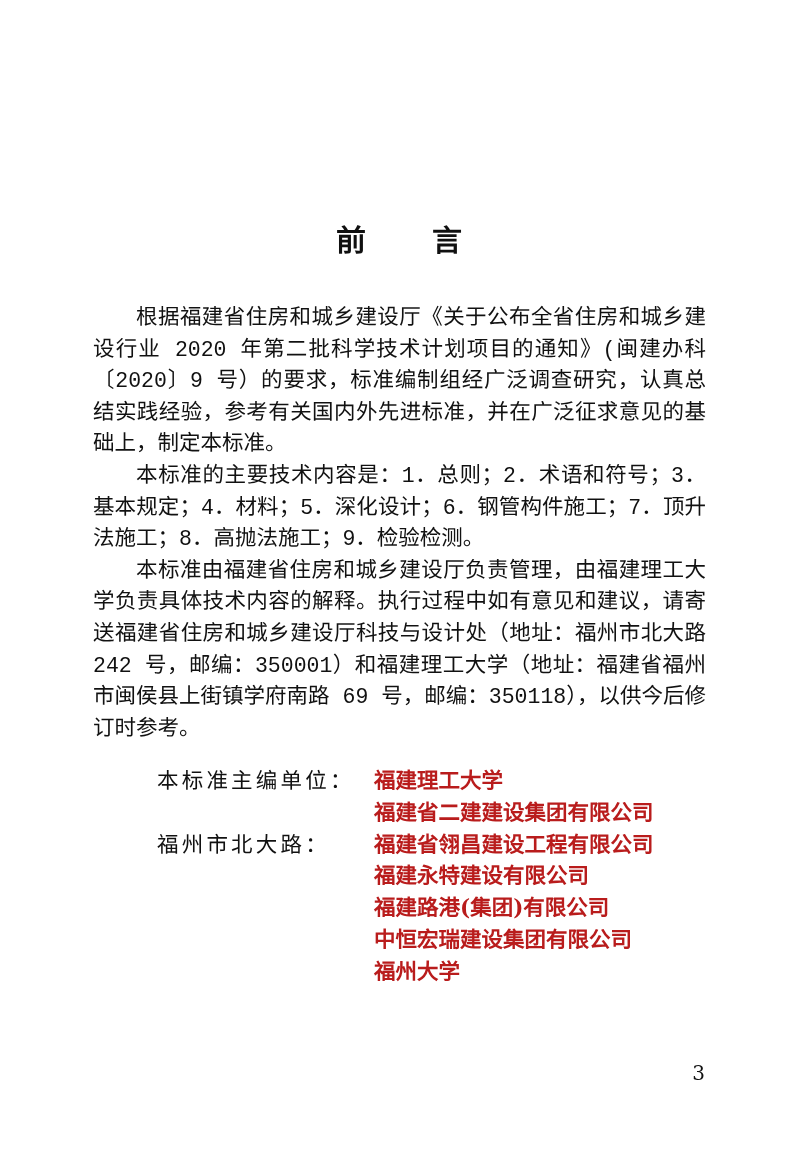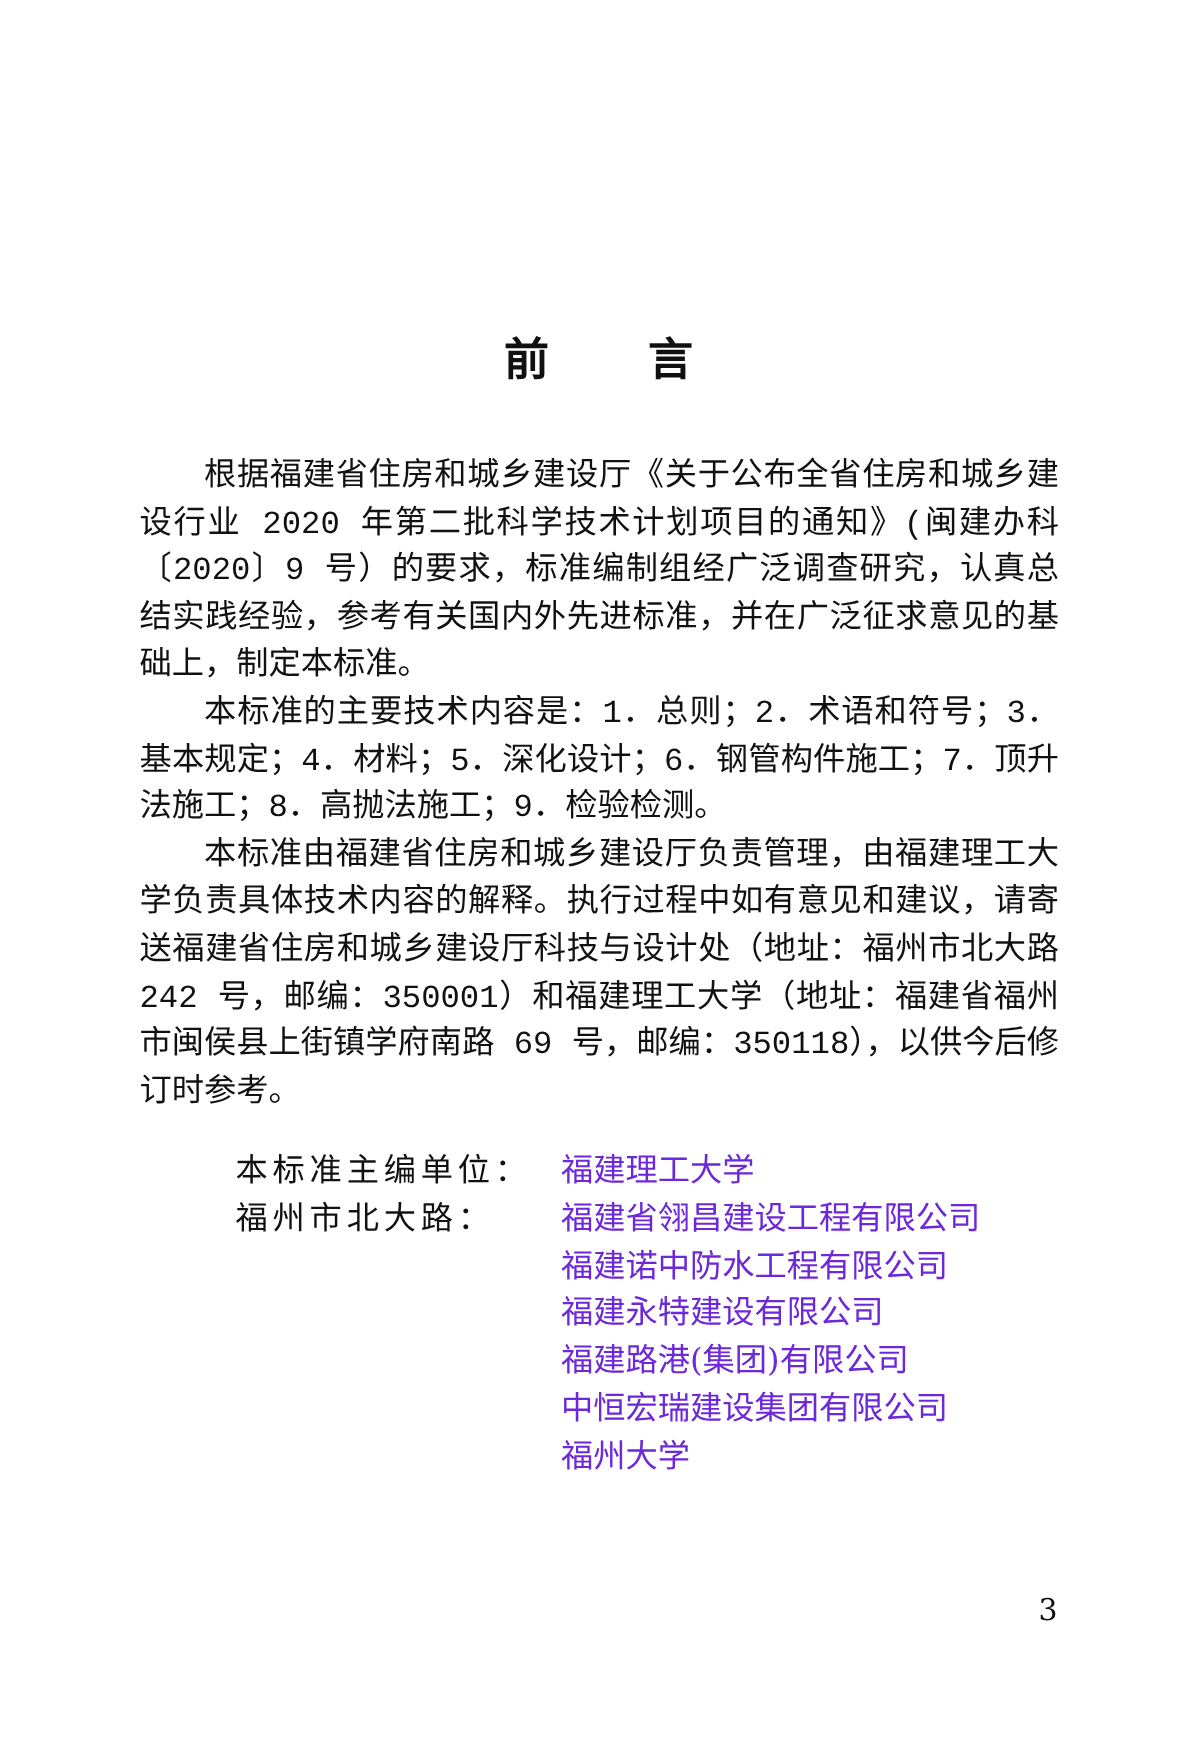--- a/index.html
+++ b/index.html
@@ -85,22 +85,23 @@
     white-space: nowrap;
   }
 
   .unit-names {
     flex: 1 1 auto;
   }
 
   .unit-name {
     font-size: 21.5px;
     line-height: 31.8px;
-    color: #6d28d9;
+    color: #b91c1c;
     white-space: nowrap;
+    font-weight: bold;
   }
 
   
   .page-number {
     position: absolute;
     left: 0;
     top: 1060px;
     width: 800px;
     padding-right: 95px;
     box-sizing: border-box;
@@ -123,28 +124,28 @@
     <p class="para">本标准的主要技术内容是：1．总则；2．术语和符号；3．基本规定；4．材料；5．深化设计；6．钢管构件施工；7．顶升法施工；8．高抛法施工；9．检验检测。</p>
     <p class="para">本标准由福建省住房和城乡建设厅负责管理，由福建理工大学负责具体技术内容的解释。执行过程中如有意见和建议，请寄送福建省住房和城乡建设厅科技与设计处（地址：福州市北大路 242 号，邮编：350001）和福建理工大学（地址：福建省福州市闽侯县上街镇学府南路 69 号，邮编：350118），以供今后修订时参考。</p>
   </div>
 
   <div class="unit-list">
 
     <div class="unit-group">
       <div class="unit-label">本标准主编单位：</div>
       <div class="unit-names">
         <div class="unit-name">福建理工大学</div>
+        <div class="unit-name">福建省二建建设集团有限公司</div>
       </div>
     </div>
 
     <div class="unit-group">
       <div class="unit-label">福州市北大路：</div>
       <div class="unit-names">
         <div class="unit-name">福建省翎昌建设工程有限公司</div>
-        <div class="unit-name">福建诺中防水工程有限公司</div>
         <div class="unit-name">福建永特建设有限公司</div>
         <div class="unit-name">福建路港(集团)有限公司</div>
         <div class="unit-name">中恒宏瑞建设集团有限公司</div>
         <div class="unit-name">福州大学</div>
       </div>
     </div>
 
   </div>
 
   <div class="page-number">3</div>

